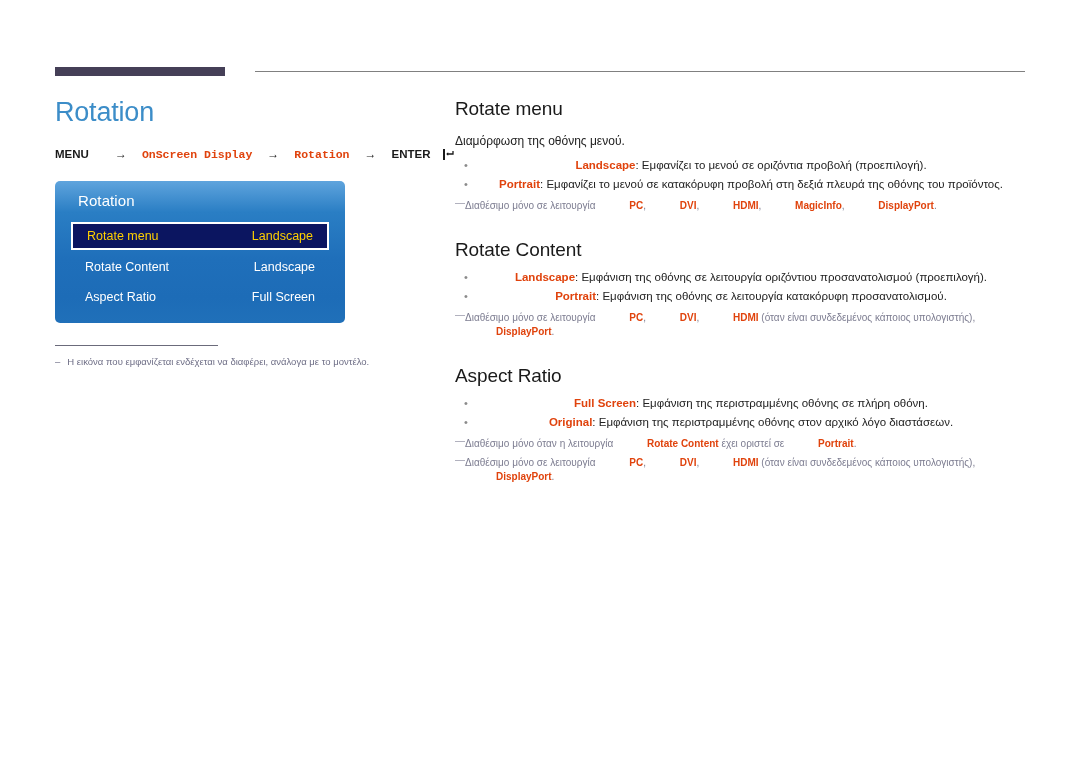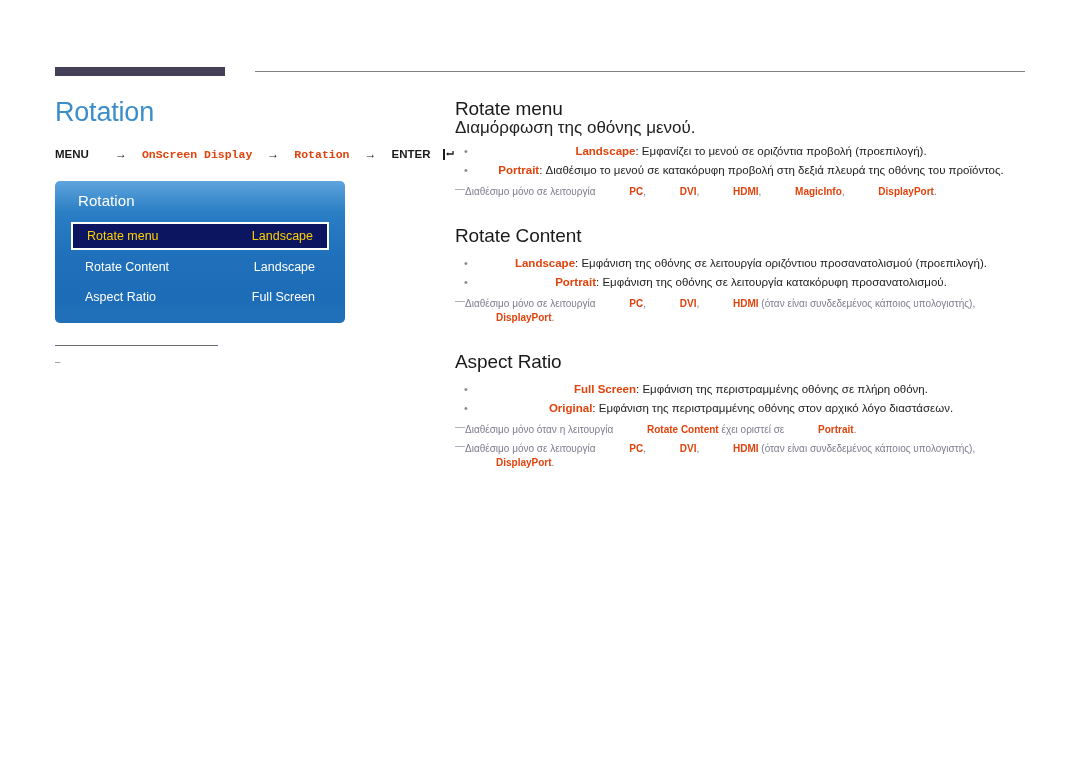--- a/index.html
+++ b/index.html
@@ -182,22 +182,23 @@
     width: 570px;
   }
 
   .sec-title {
     font-size: 19px;
     color: #1a1a1a;
     font-weight: normal;
     letter-spacing: -0.1px;
   }
   .sec-intro {
-    font-size: 17px;
+    font-size: 12px;
     color: #222222;
+    margin-top: 14px;
     line-height: 15px;
   }
   .bullets { margin-top: 7px; }
   .bullet {
     display: flex;
     font-size: 11.5px;
     color: #222222;
     line-height: 19px;
     align-items: baseline;
   }
@@ -279,38 +280,39 @@
         <span class="osd-value">Full Screen</span>
       </div>
 
     </div>
   </div>
 
   <div class="left-note-wrap">
     <div class="note-rule"></div>
     <div class="left-note">
       <span class="dash">–</span>
+      <span>Η εικόνα που εμφανίζεται ενδέχεται να διαφέρει, ανάλογα με το μοντέλο.</span>
     </div>
   </div>
 
 </div>
 
 <div class="right-col">
   <div id="sections-host">
       <div class="section">
         <h2 class="sec-title">Rotate menu</h2>
         <p class="sec-intro">Διαμόρφωση της οθόνης μενού.</p>
         <div class="bullets">
           <div class="bullet">
             <span class="dot">•</span>
             <span class="btext"><span class="kw">Landscape</span><span>: Εμφανίζει το μενού σε οριζόντια προβολή (προεπιλογή).</span></span>
           </div>
           <div class="bullet">
             <span class="dot">•</span>
-            <span class="btext"><span class="kw">Portrait</span><span>: Διαθέσιμο το μενού σε κατακόρυφη προβολή στη δεξιά πλευρά της οθόνης του προϊόντος.</span></span>
+            <span class="btext"><span class="kw">Portrait</span><span>: Εμφανίζει το μενού σε κατακόρυφη προβολή στη δεξιά πλευρά της οθόνης του προϊόντος.</span></span>
           </div>
         </div>
         <div class="note">
           <span class="ndash">—</span>
           <span class="ntext"><span>Διαθέσιμο μόνο σε λειτουργία </span><span class="kw">PC</span><span>, </span><span class="kw">DVI</span><span>, </span><span class="kw">HDMI</span><span>, </span><span class="kw">MagicInfo</span><span>, </span><span class="kw">DisplayPort</span><span>.</span></span>
         </div>
       </div>
       <div class="section sec-gap">
         <h2 class="sec-title">Rotate Content</h2>
         <div class="bullets">

